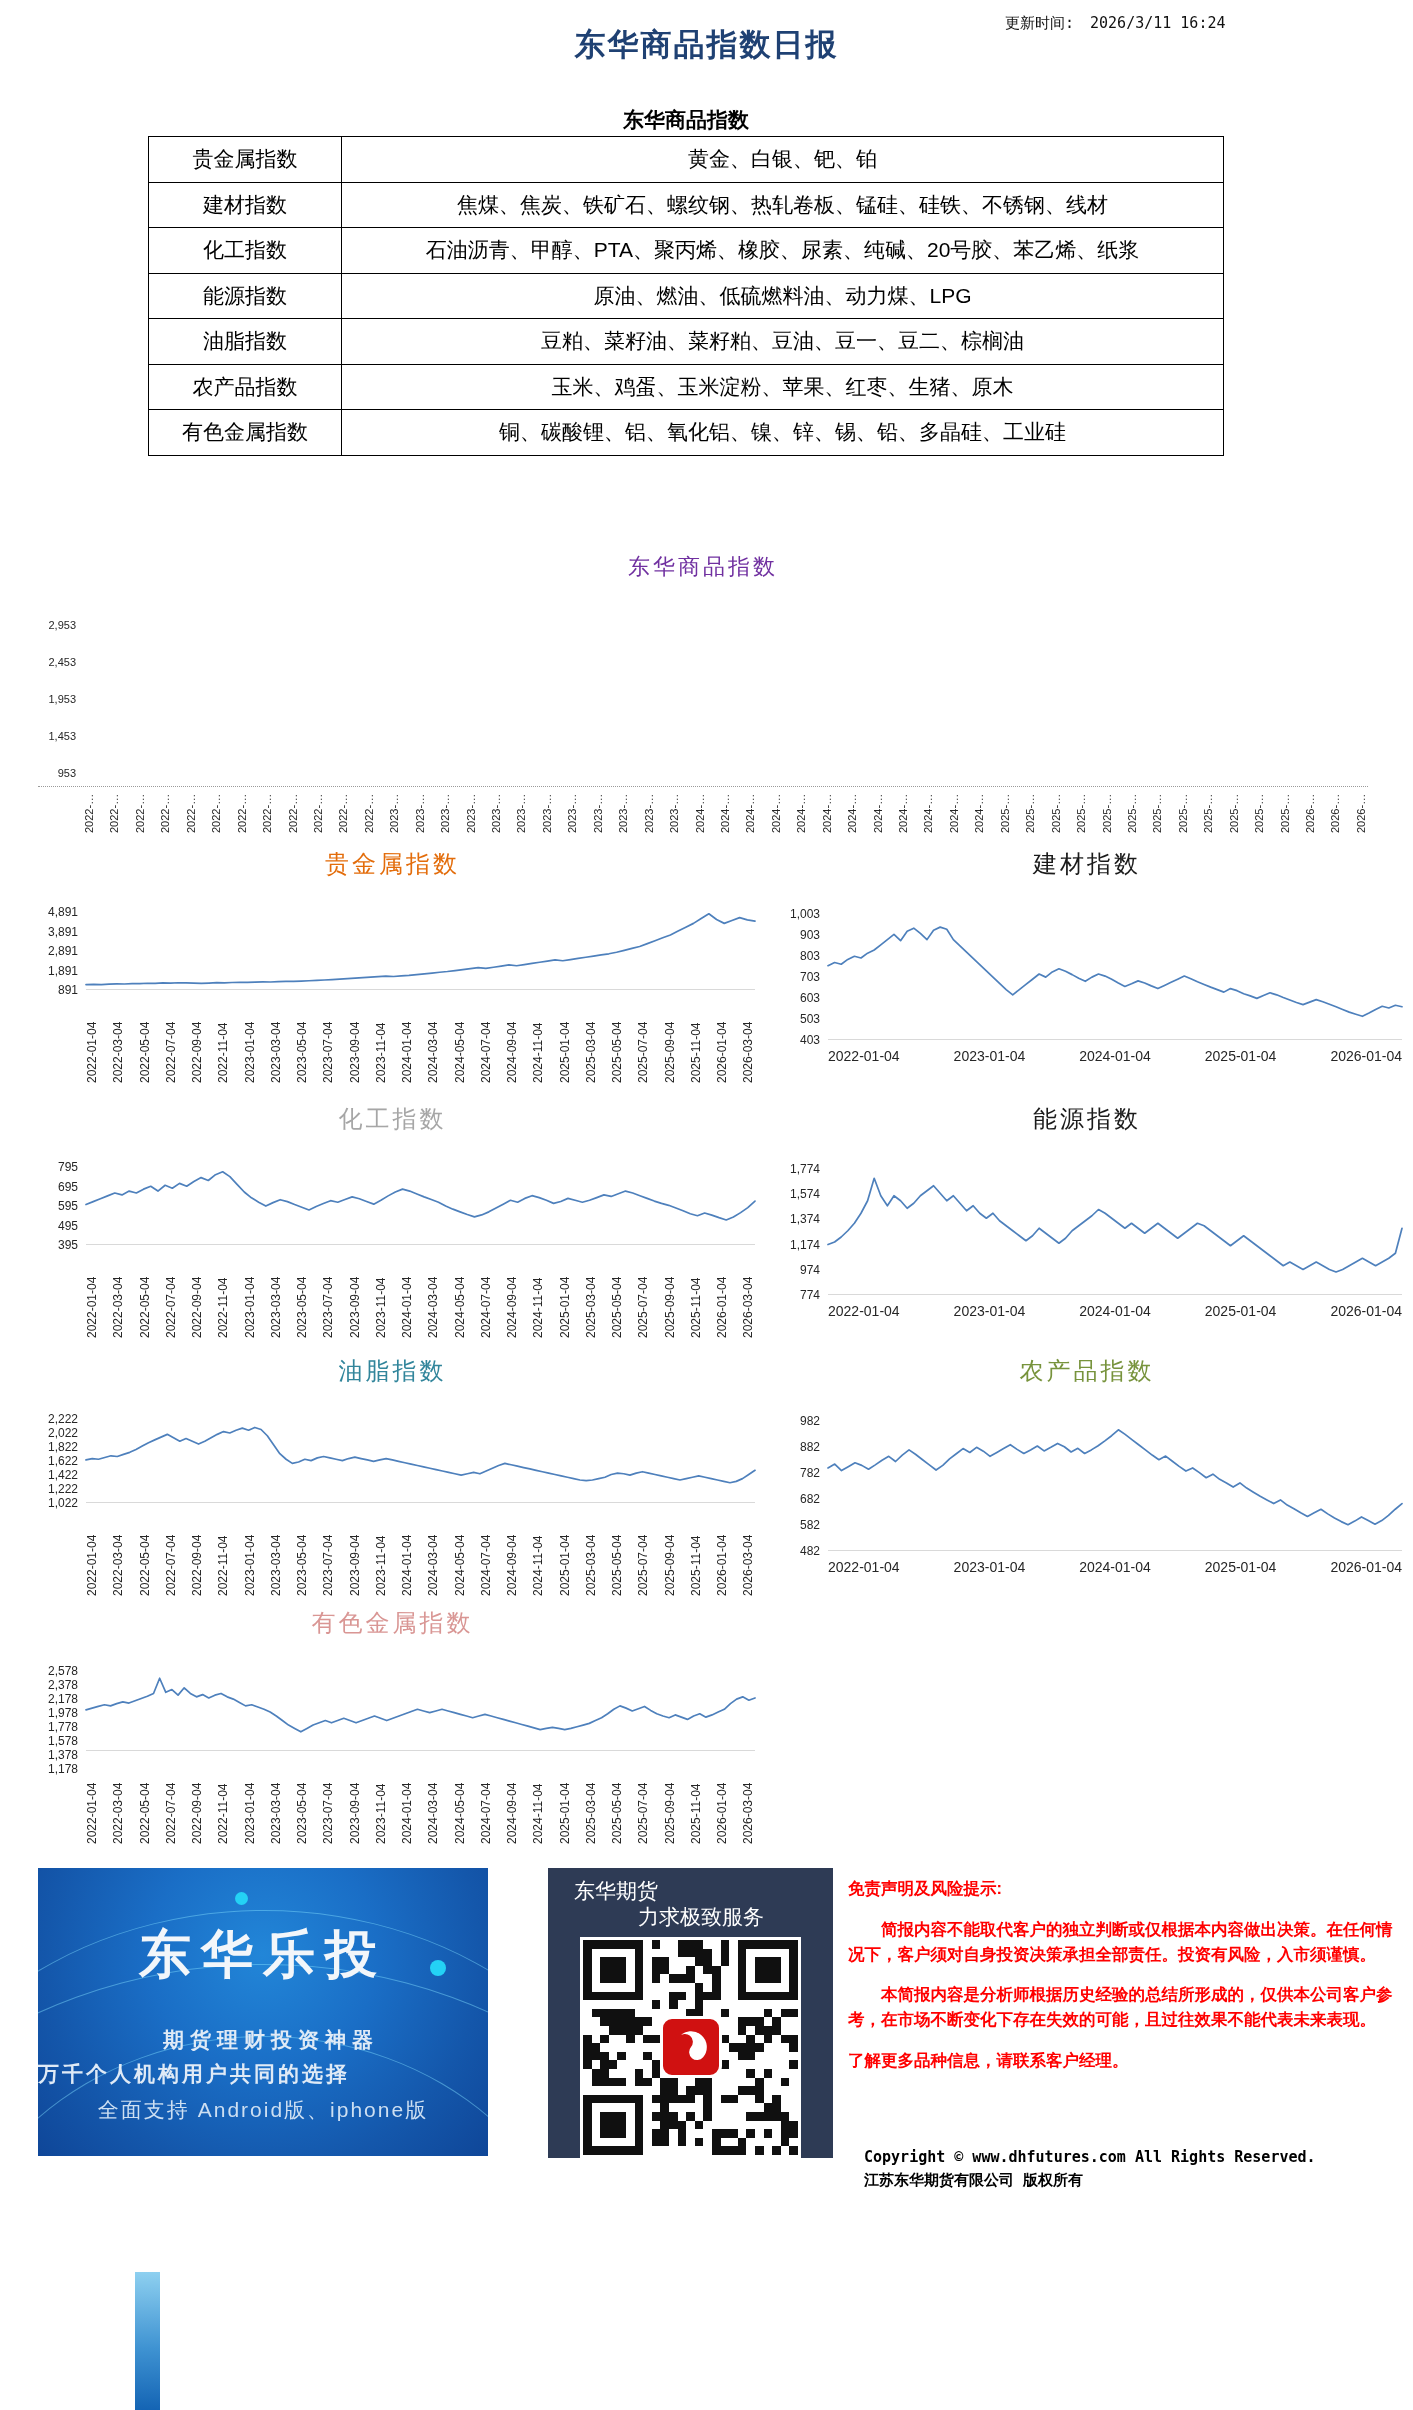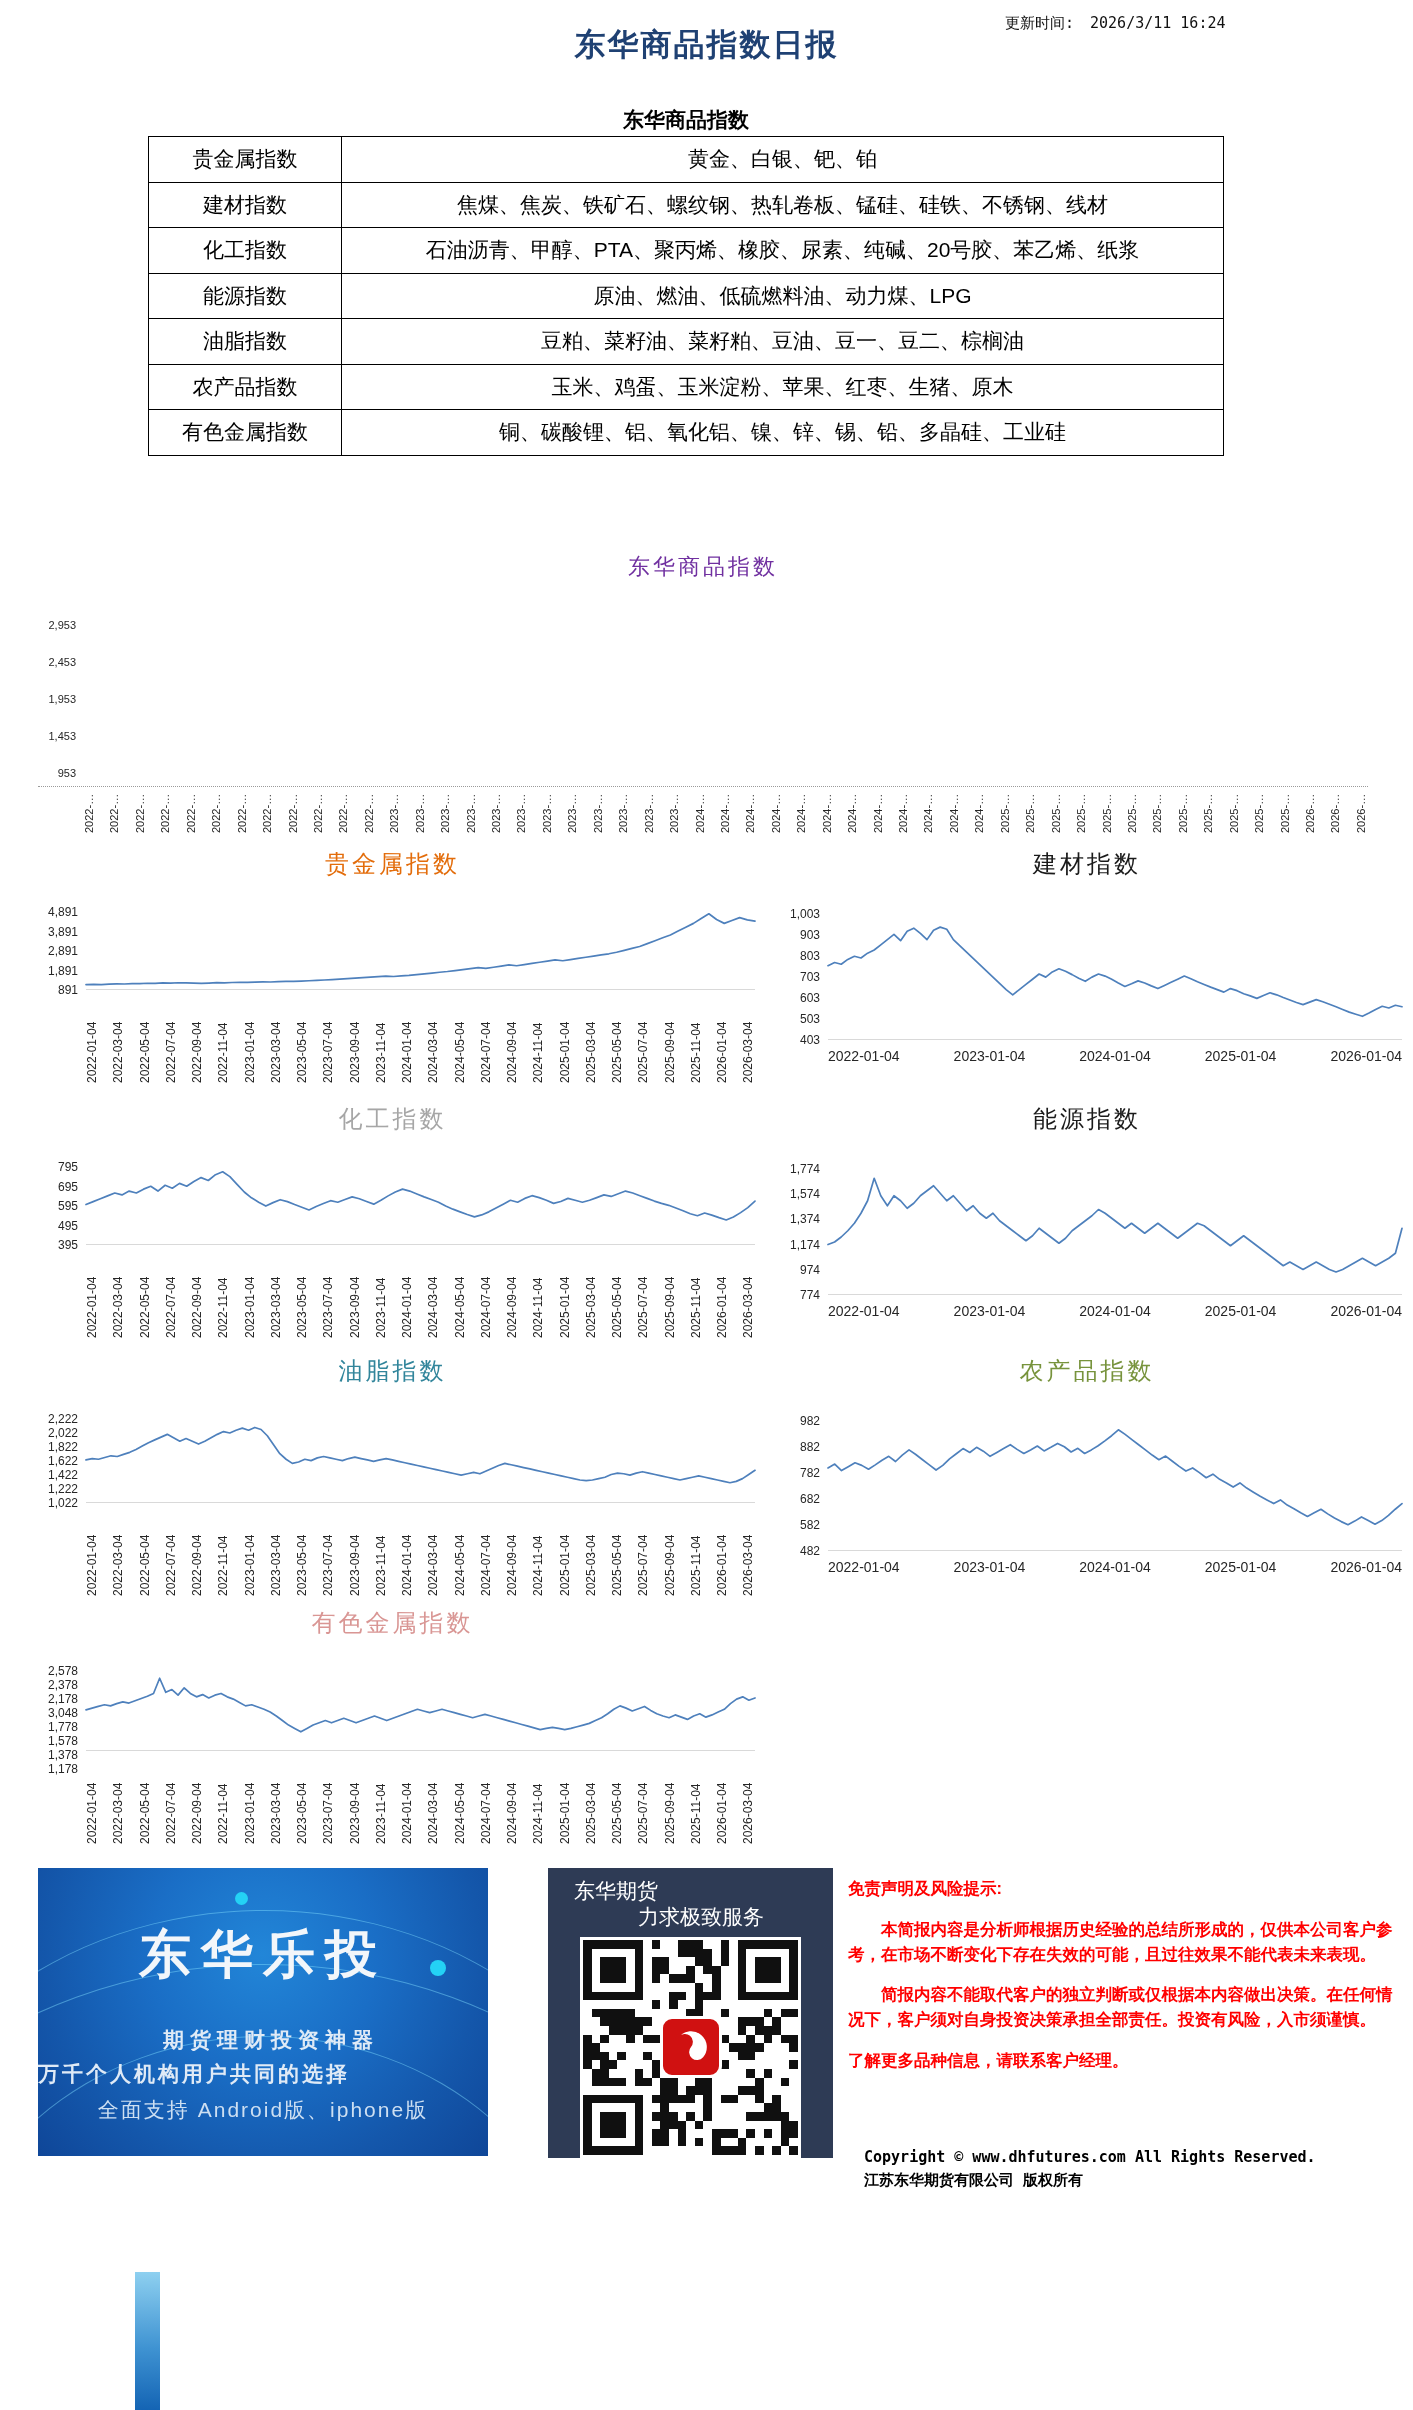--- a/index.html
+++ b/index.html
@@ -417,21 +417,21 @@
       </div>
   </div>
 
   <div class="chart" id="c-youse">
     <div class="ctitle" style="color: rgb(217, 150, 148);">有色金属指数</div>
     <div class="cbody">
       <div class="yaxis">
           <span>2,578</span>
           <span>2,378</span>
           <span>2,178</span>
-          <span>3,048</span>
+          <span>1,978</span>
           <span>1,778</span>
           <span>1,578</span>
           <span>1,378</span>
           <span>1,178</span>
         </div>
       <div class="plot">
           <svg viewBox="0 0 1000 100" preserveAspectRatio="none">
             <polyline points="0.00,49.14 9.17,47.00 18.35,44.86 27.52,42.71 36.70,44.14 45.87,41.29 55.05,39.14 64.22,40.57 73.39,37.71 82.57,34.86 91.74,32.00 100.92,28.43 110.09,9.14 119.27,27.00 128.44,23.43 137.61,30.57 146.79,21.29 155.96,28.43 165.14,32.71 174.31,29.86 183.49,34.14 192.66,30.57 201.83,28.43 211.01,32.71 220.18,35.57 229.36,39.86 238.53,44.14 247.71,42.71 256.88,45.57 266.06,48.43 275.23,52.00 284.40,57.00 293.58,62.71 302.75,68.43 311.93,72.71 321.10,77.00 330.28,72.71 339.45,68.43 348.62,65.57 357.80,62.71 366.97,65.57 376.15,62.71 385.32,59.86 394.50,62.71 403.67,65.57 412.84,62.71 422.02,59.86 431.19,57.00 440.37,59.86 449.54,62.71 458.72,59.86 467.89,57.00 477.06,54.14 486.24,51.29 495.41,48.43 504.59,50.57 513.76,52.71 522.94,50.57 532.11,48.43 541.28,50.57 550.46,52.71 559.63,54.86 568.81,57.00 577.98,59.14 587.16,57.00 596.33,54.86 605.50,57.00 614.68,59.14 623.85,61.29 633.03,63.43 642.20,65.57 651.38,67.71 660.55,69.86 669.72,72.00 678.90,74.14 688.07,72.71 697.25,71.29 706.42,72.71 715.60,74.14 724.77,72.71 733.94,70.57 743.12,68.43 752.29,66.29 761.47,62.71 770.64,59.14 779.82,54.14 788.99,48.43 798.17,44.14 807.34,47.00 816.51,50.57 825.69,47.71 834.86,44.86 844.04,49.86 853.21,54.14 862.39,57.00 871.56,59.14 880.73,55.57 889.91,58.43 899.08,61.29 908.26,57.00 917.43,54.14 926.61,58.43 935.78,55.57 944.95,52.00 954.13,48.43 963.30,41.29 972.48,35.57 981.65,32.71 990.83,37.00 1000.00,34.14" fill="none" stroke="#4E80BC" stroke-width="1.7" stroke-linejoin="round" stroke-linecap="round" vector-effect="non-scaling-stroke"></polyline>
           </svg>
         </div>
@@ -768,22 +768,22 @@
       </div>
     </div>
     <div class="band bot">
       <span>免注册下载使用</span>
       <span class="indent">享受期货交易乐趣</span>
     </div>
   </div>
 
   <div class="disc">
     <p>免责声明及风险提示:</p>
+    <p class="ind gap">简报内容不能取代客户的独立判断或仅根据本内容做出决策。在任何情况下，客户须对自身投资决策承担全部责任。投资有风险，入市须谨慎。</p>
     <p class="ind gap">本简报内容是分析师根据历史经验的总结所形成的，仅供本公司客户参考，在市场不断变化下存在失效的可能，且过往效果不能代表未来表现。</p>
-    <p class="ind gap">简报内容不能取代客户的独立判断或仅根据本内容做出决策。在任何情况下，客户须对自身投资决策承担全部责任。投资有风险，入市须谨慎。</p>
     <p class="gap">了解更多品种信息，请联系客户经理。</p>
   </div>
 
   <div class="copyright">
     <div>Copyright © www.dhfutures.com  All Rights Reserved.</div>
     <div>江苏东华期货有限公司  版权所有</div>
   </div>
 
   <div class="bluestrip"></div>
 

